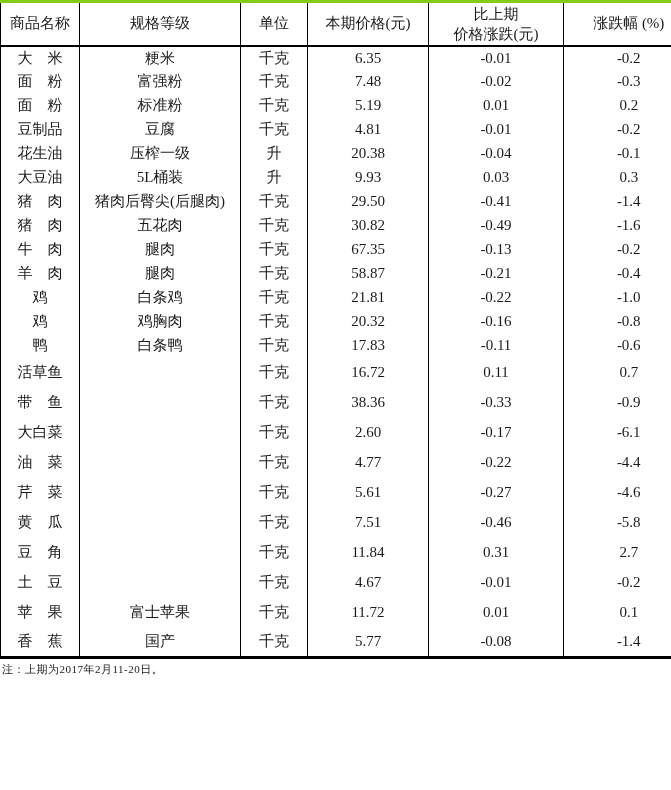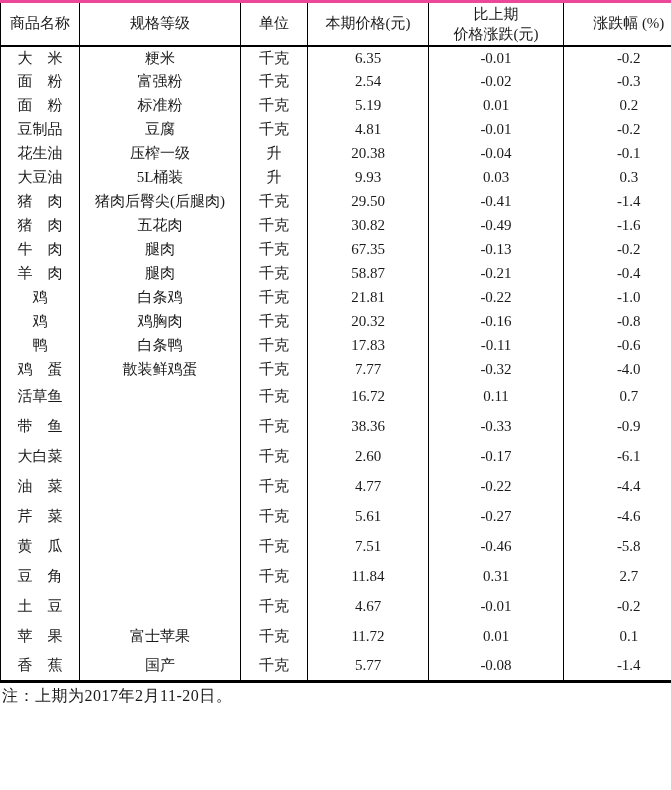--- a/index.html
+++ b/index.html
@@ -11,21 +11,21 @@
     width: 671px;
     height: 790px;
     font-family: "Liberation Serif", "DejaVu Serif", serif;
     color: #1a1a1a;
     overflow: hidden;
   }
   table.price-table {
     border-collapse: collapse;
     table-layout: fixed;
     width: 671px;
-    border-top: 3px solid #ec4899;
+    border-top: 3px solid #84cc16;
     border-bottom: 3px solid #000;
     border-left: 1px solid #000;
   }
   th, td {
     border-right: 1px solid #000;
     font-weight: normal;
     text-align: center;
     vertical-align: middle;
     font-size: 15px;
     padding: 0;
@@ -35,21 +35,21 @@
   th:last-child, td:last-child {
     border-right: none;
   }
   thead tr { height: 44px; }
   thead th { border-bottom: 2px solid #000; }
   .hdr-line { line-height: 20px; }
   tbody tr.row-a { height: 24px; }
   tbody tr.row-b { height: 30px; }
   .pct-col { padding-left: 22px; text-align: center; }
   .footnote {
-    font-size: 16px;
+    font-size: 11px;
     padding: 3px 2px 0 2px;
     letter-spacing: 0.5px;
   }
 </style>
 </head>
 <body>
 
 <table class="price-table">
   <colgroup>
     <col style="width:79px">
@@ -78,21 +78,21 @@
     <td>粳米</td>
     <td>千克</td>
     <td>6.35</td>
     <td>-0.01</td>
     <td class="pct-col">-0.2</td>
   </tr>
       <tr class="row-a">
     <td>面　粉</td>
     <td>富强粉</td>
     <td>千克</td>
-    <td>2.54</td>
+    <td>7.48</td>
     <td>-0.02</td>
     <td class="pct-col">-0.3</td>
   </tr>
       <tr class="row-a">
     <td>面　粉</td>
     <td>标准粉</td>
     <td>千克</td>
     <td>5.19</td>
     <td>0.01</td>
     <td class="pct-col">0.2</td>
@@ -170,28 +170,20 @@
     <td class="pct-col">-0.8</td>
   </tr>
       <tr class="row-a">
     <td>鸭</td>
     <td>白条鸭</td>
     <td>千克</td>
     <td>17.83</td>
     <td>-0.11</td>
     <td class="pct-col">-0.6</td>
   </tr>
-      <tr class="row-a">
-    <td>鸡　蛋</td>
-    <td>散装鲜鸡蛋</td>
-    <td>千克</td>
-    <td>7.77</td>
-    <td>-0.32</td>
-    <td class="pct-col">-4.0</td>
-  </tr>
       <tr class="row-b">
     <td>活草鱼</td>
     <td></td>
     <td>千克</td>
     <td>16.72</td>
     <td>0.11</td>
     <td class="pct-col">0.7</td>
   </tr>
       <tr class="row-b">
     <td>带　鱼</td>

